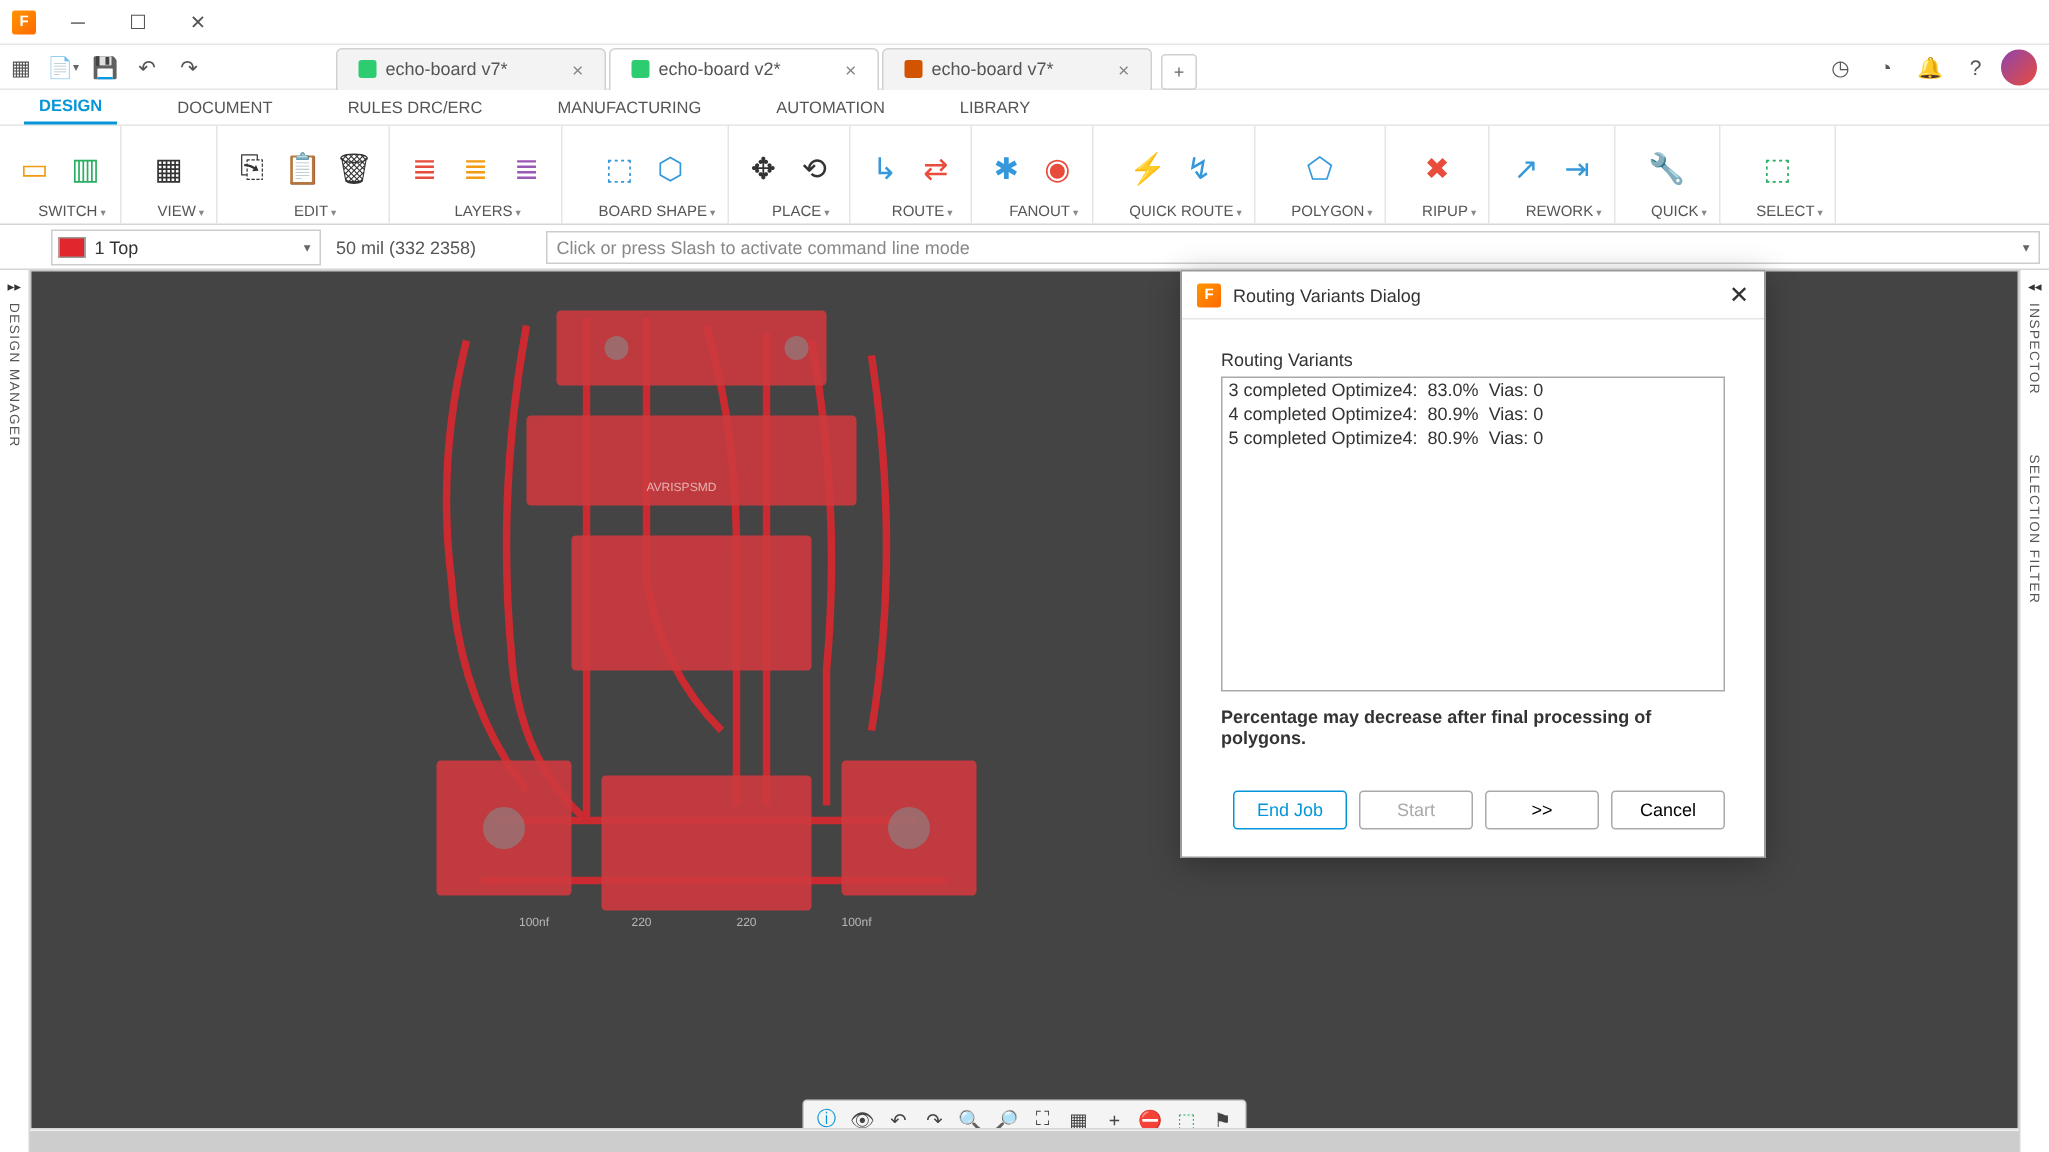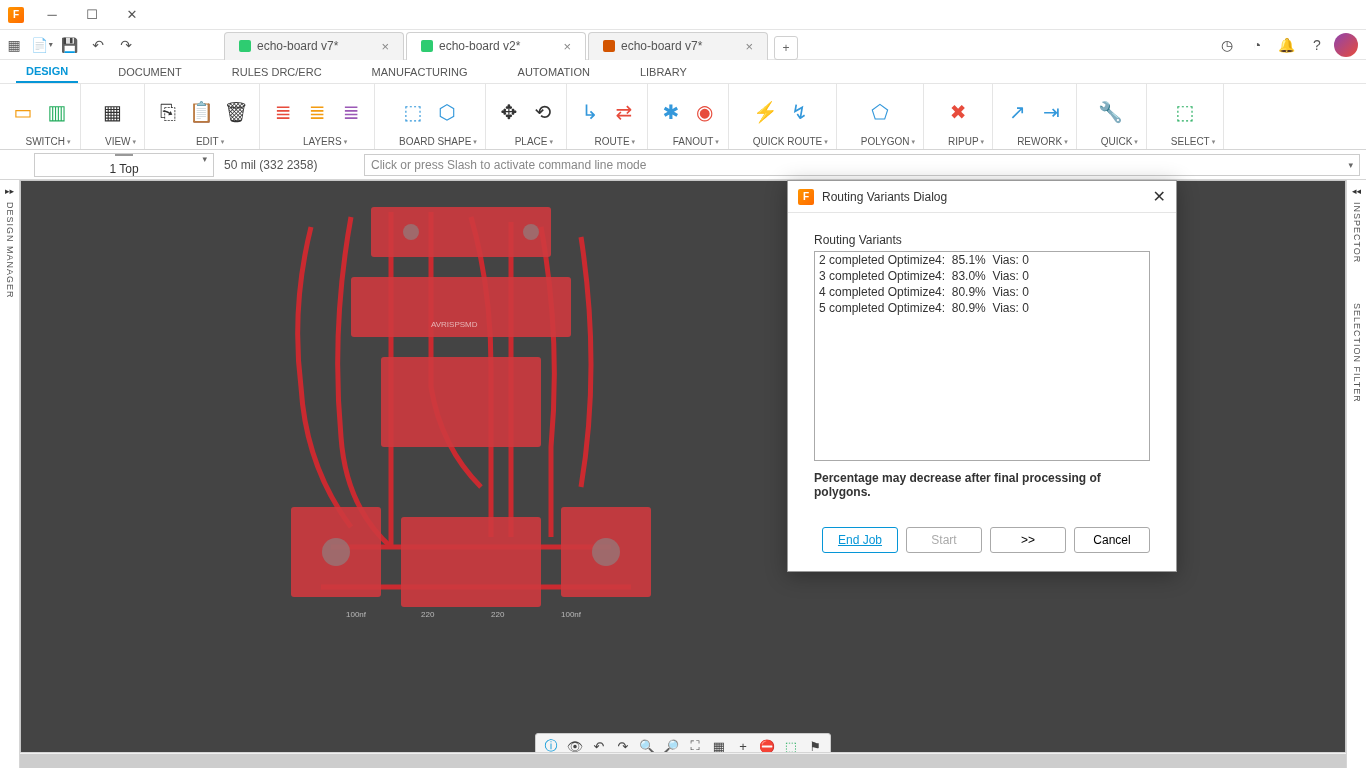--- a/index.html
+++ b/index.html
@@ -33,21 +33,21 @@
 
 .ribbon { height:66px; display:flex; background:#fff; border-bottom:1px solid #d5d5d5; }
 .rgroup { display:flex; flex-direction:column; align-items:center; padding:4px 8px 2px; border-right:1px solid #e5e5e5; }
 .rgroup .icons { display:flex; gap:4px; flex:1; align-items:center; }
 .rgroup .ico { width:30px; height:30px; display:flex; align-items:center; justify-content:center; font-size:20px; }
 .rgroup .lbl { font-size:10px; color:#555; display:flex; align-items:center; gap:2px;padding-left:16px; }
 .rgroup .lbl::after { content:"▾"; font-size:7px; color:#888; }
 
 
 .lbar { height:30px; display:flex; align-items:center; background:#fff; border-bottom:1px solid #d5d5d5; padding:0 6px; gap:10px; }
-.layersel { display:flex; align-items:center; border:1px solid #ccc; height:24px; width:180px; padding:0 4px; gap:6px; position:relative;flex-direction:column; }
+.layersel { display:flex; align-items:center; border:1px solid #ccc; height:24px; width:180px; padding:0 4px; gap:6px; position:relative; }
 .layersel .sw { width:18px; height:14px; background:#e2262d; border:1px solid #999; }
 .layersel::after { content:"▾"; position:absolute; right:6px; color:#666; font-size:9px; }
 .coord { color:#555; font-size:12px; width:130px; }
 .cmdline { flex:1; height:22px; border:1px solid #ccc; padding:0 6px; color:#888; display:flex; align-items:center; position:relative; }
 .cmdline::after { content:"▾"; position:absolute; right:6px; color:#666; font-size:9px; }
 
 
 .main { position:relative; height:588px; display:flex; }
 .sidepanel { width:20px; background:#fff; border-right:1px solid #d5d5d5; display:flex; flex-direction:column; align-items:center; padding-top:6px; }
 .sidepanel .vlabel { writing-mode:vertical-lr; font-size:9px; color:#555; margin-top:6px; letter-spacing:1px; }
@@ -70,21 +70,21 @@
 .dialog .dtitle .dlogo { width:16px; height:16px; background:linear-gradient(135deg,#ff9500,#ff6a00); border-radius:2px; color:#fff; font-size:10px; font-weight:bold; display:flex; align-items:center; justify-content:center; }
 .dialog .dtitle .dclose { margin-left:auto; font-size:16px; color:#333; }
 .dialog .dbody { padding:20px 26px 16px; }
 .dialog .dsec { font-size:12px; color:#333; margin-bottom:4px; }
 .dialog .listbox { border:1px solid #aaa; height:210px; overflow:auto; font-family:"Segoe UI",monospace; font-size:12px; }
 .dialog .row { padding:1px 4px; white-space:pre; }
 .dialog .row.sel { background:#0078d7; color:#fff; }
 .dialog .note { font-size:12px; color:#333; margin-top:10px;font-weight:bold; }
 .dialog .dbtns { display:flex; gap:8px; justify-content:flex-end; padding:12px 26px 18px; }
 .dialog .dbtns button { width:76px; height:26px; border:1px solid #aaa; background:#fff; border-radius:3px; font-size:12px; }
-.dialog .dbtns button.primary { border-color:#0696d7; color:#0696d7;text-decoration:underline; }
+.dialog .dbtns button.primary { border-color:#0696d7; color:#0696d7; }
 .dialog .dbtns button:disabled { color:#aaa; }
 
 .caret { font-size:8px; color:#666; }
 </style>
 </head>
 <body>
 
 <div class="titlebar">
   <div class="logo">F</div>
   <div class="wbtn">─</div>
@@ -320,21 +320,20 @@
 
 <div class="dialog">
   <div class="dtitle">
     <div class="dlogo">F</div>
     <span>Routing Variants Dialog</span>
     <span class="dclose">✕</span>
   </div>
   <div class="dbody">
     <div class="dsec">Routing Variants</div>
     <div class="listbox">
-      <div class="row">2 completed Optimize4:  85.1%  Vias: 0</div>
       <div class="row">3 completed Optimize4:  83.0%  Vias: 0</div>
       <div class="row">4 completed Optimize4:  80.9%  Vias: 0</div>
       <div class="row">5 completed Optimize4:  80.9%  Vias: 0</div>
     </div>
     <div class="note">Percentage may decrease after final processing of polygons.</div>
   </div>
   <div class="dbtns">
     <button class="primary">End Job</button>
     <button disabled="">Start</button>
     <button>&gt;&gt;</button>

